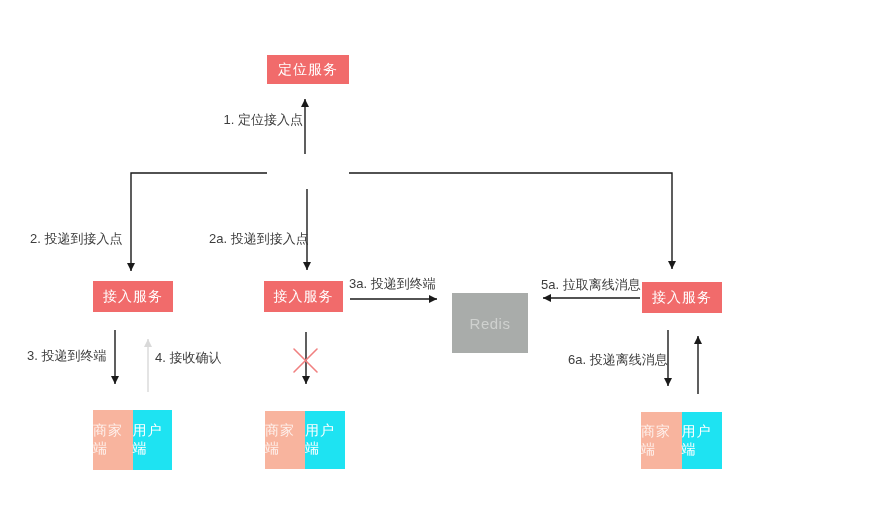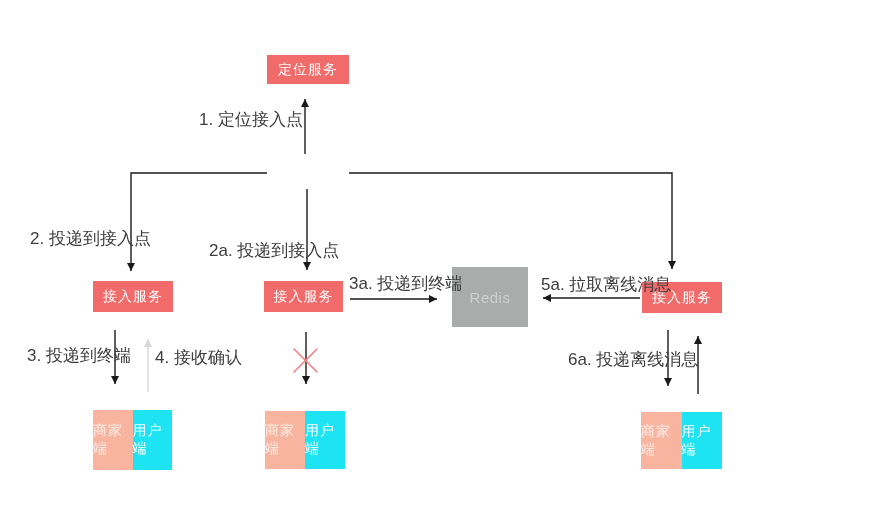--- a/index.html
+++ b/index.html
@@ -20,31 +20,31 @@
     position:relative;
     overflow:hidden;
   }
   .canvas{position:absolute;left:0;top:12px;width:877px;height:513px;border-radius:22px;}
   .node{
     position:absolute;
     display:flex;align-items:center;justify-content:center;
     font-size:14px;color:#FFFFFF;letter-spacing:1px;
   }
   .svc{background:var(--service-box);}
-  .redis{background:var(--redis-box);color:#CFD1CF;font-size:15px;letter-spacing:0.5px;}
+  .redis{background:var(--redis-box);color:#CFD1CF;font-size:15px;letter-spacing:0.5px;margin-top:26px;}
   .stack{position:absolute;display:flex;flex-direction:row;}
   .stack .half{
     flex:1;display:flex;align-items:center;justify-content:center;
     font-size:14px;letter-spacing:1px;
   }
   .merchant{background:var(--merchant-box);color:rgba(255,255,255,0.8);}
   .user{background:var(--user-box);color:#FFFFFF;}
   .edge-label{
     position:absolute;
-    font-size:17px;line-height:16px;color:var(--label-text);
+    font-size:13px;line-height:16px;color:var(--label-text);
     white-space:nowrap;
   }
   .edge-label.right-align{text-align:right;}
   svg.arrow-layer{position:absolute;left:0;top:0;width:877px;height:513px;pointer-events:none;}
   .ln{stroke:var(--arrow);stroke-width:1.4;fill:none;}
   .ln-gray{stroke:var(--ack-arrow);stroke-width:1.4;fill:none;}
   .ln-x{stroke:var(--error-mark);stroke-width:1.6;fill:none;stroke-linecap:round;}
   .ah{fill:var(--arrow);}
   .ah-gray{fill:var(--ack-arrow);}
 </style>
@@ -99,21 +99,21 @@
 
   <div class="stack" style="left:641px;top:400px;width:81px;height:57px;">
     <div class="half merchant">商家端</div>
     <div class="half user">用户端</div>
   </div>
 
   <div class="edge-label right-align" style="left:193px;top:100px;width:110px;">1. 定位接入点</div>
 
   <div class="edge-label" style="left:30px;top:219px;">2. 投递到接入点</div>
 
-  <div class="edge-label" style="left:209px;top:219px;margin-top:12px;">2a. 投递到接入点</div>
+  <div class="edge-label" style="left:209px;top:219px;">2a. 投递到接入点</div>
 
   <div class="edge-label" style="left:349px;top:264px;">3a. 投递到终端</div>
 
   <div class="edge-label" style="left:541px;top:265px;">5a. 拉取离线消息</div>
 
   <div class="edge-label" style="left:27px;top:336px;">3. 投递到终端</div>
 
   <div class="edge-label" style="left:155px;top:338px;">4. 接收确认</div>
 
 

